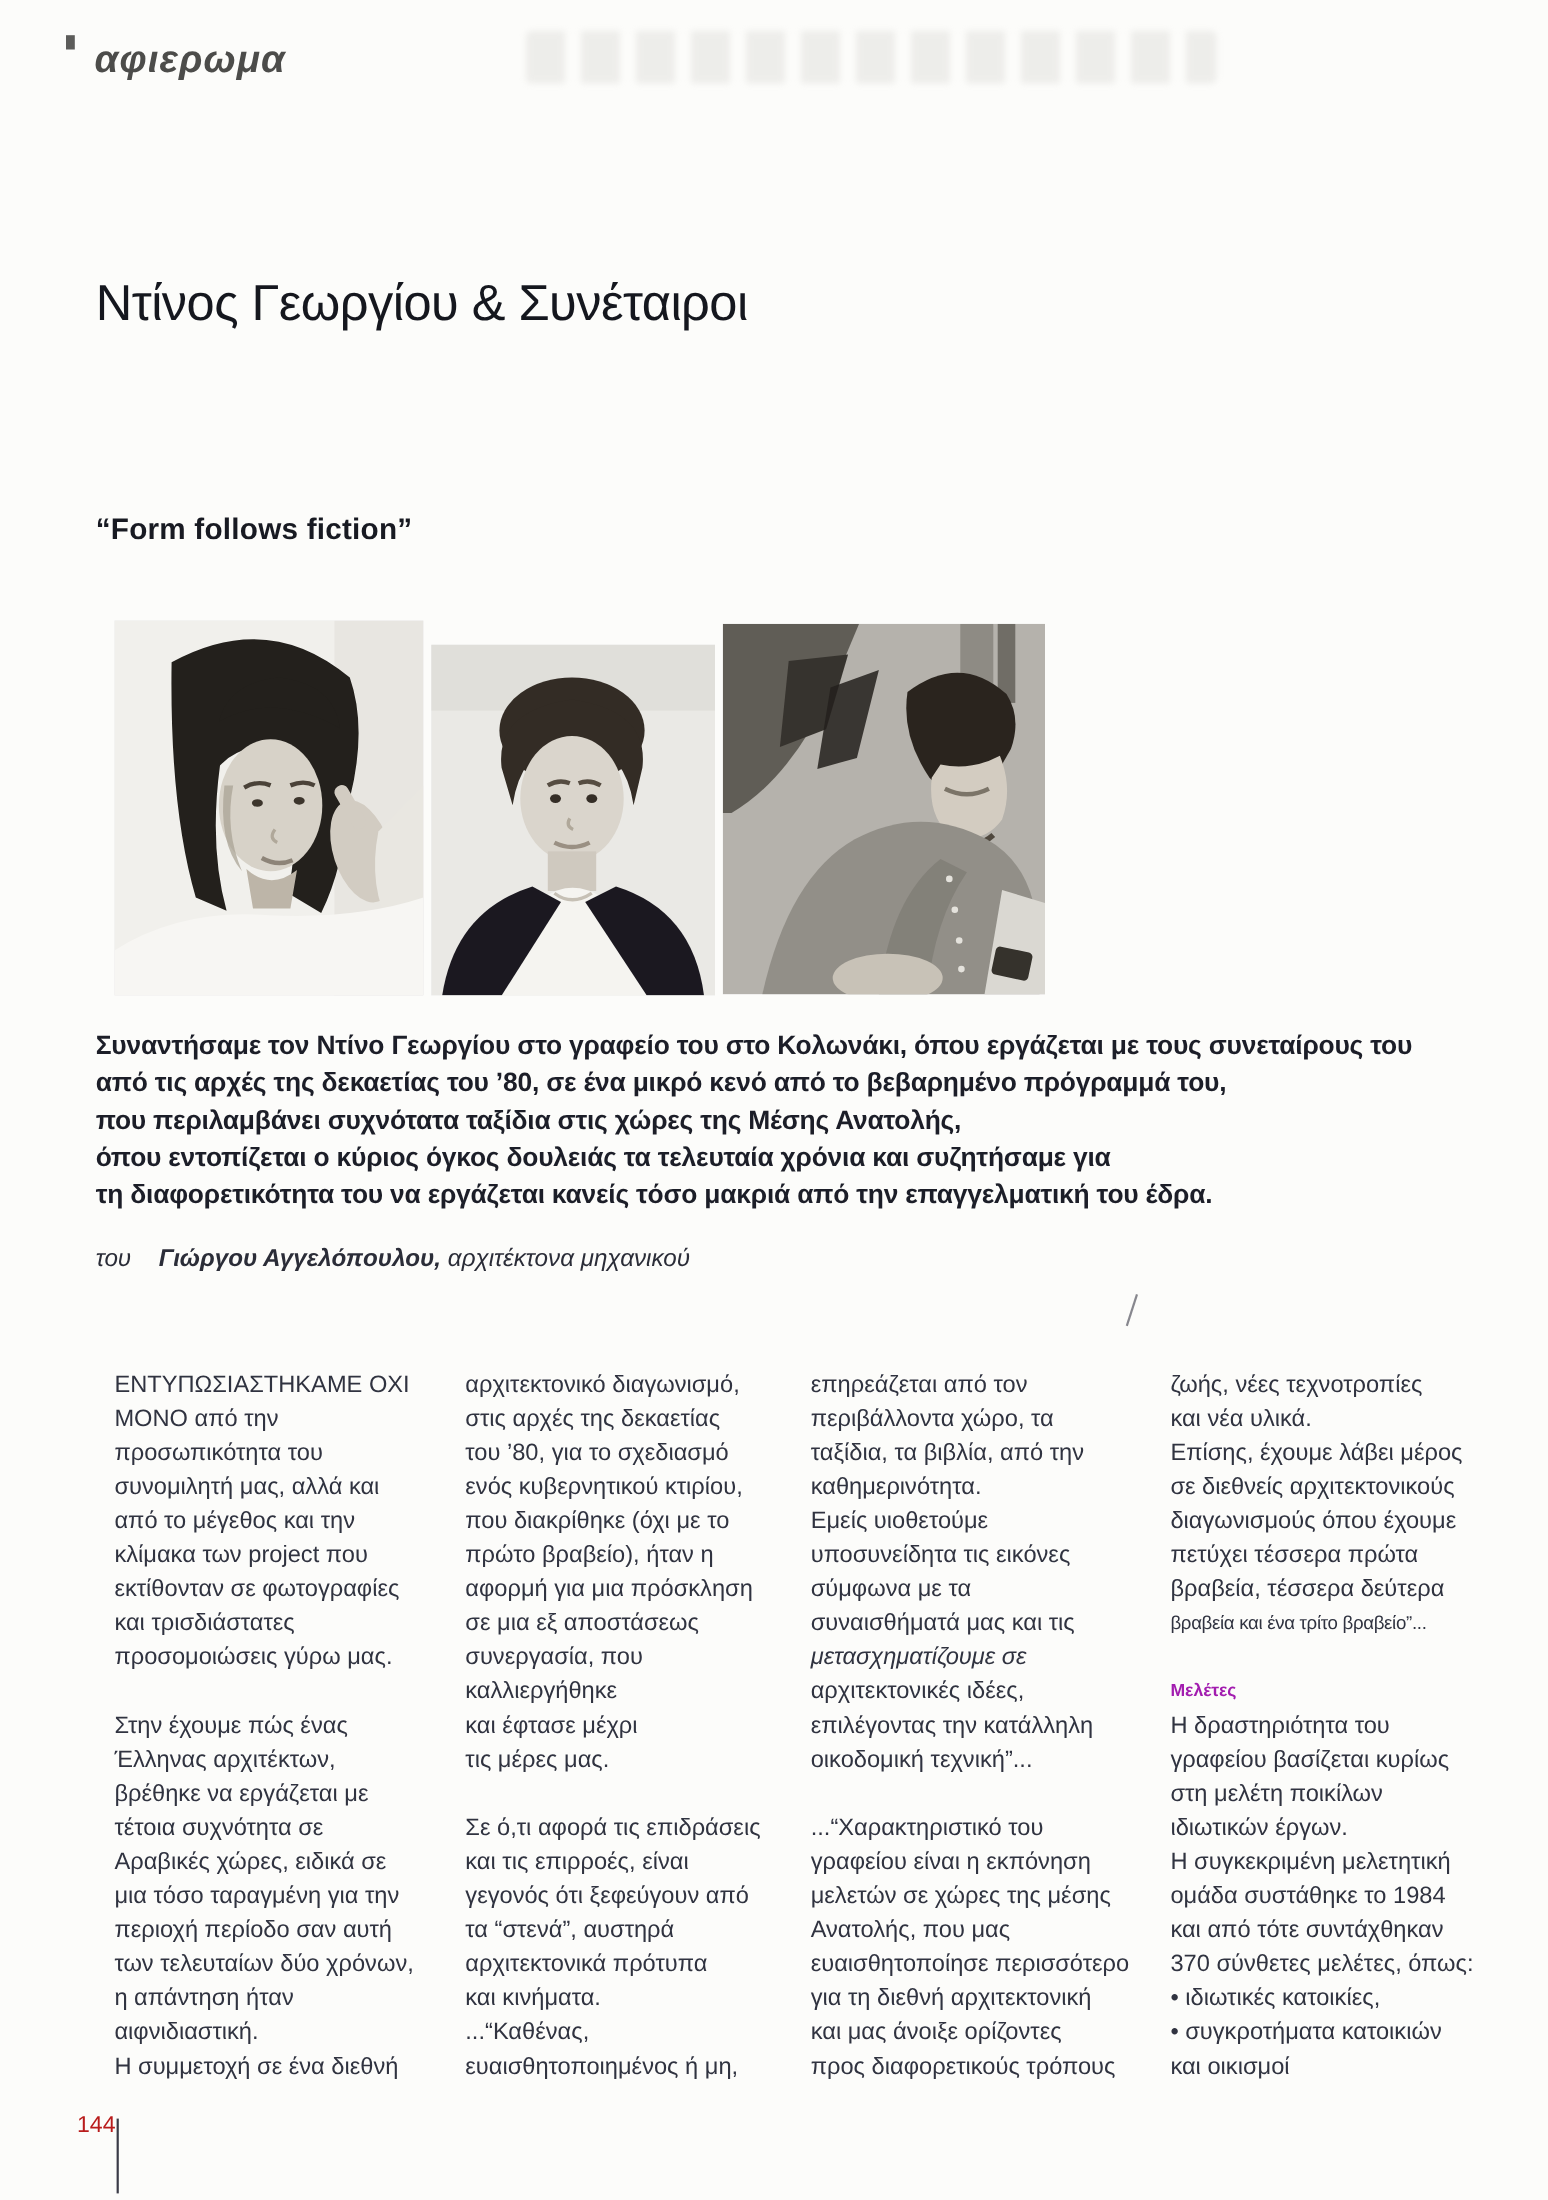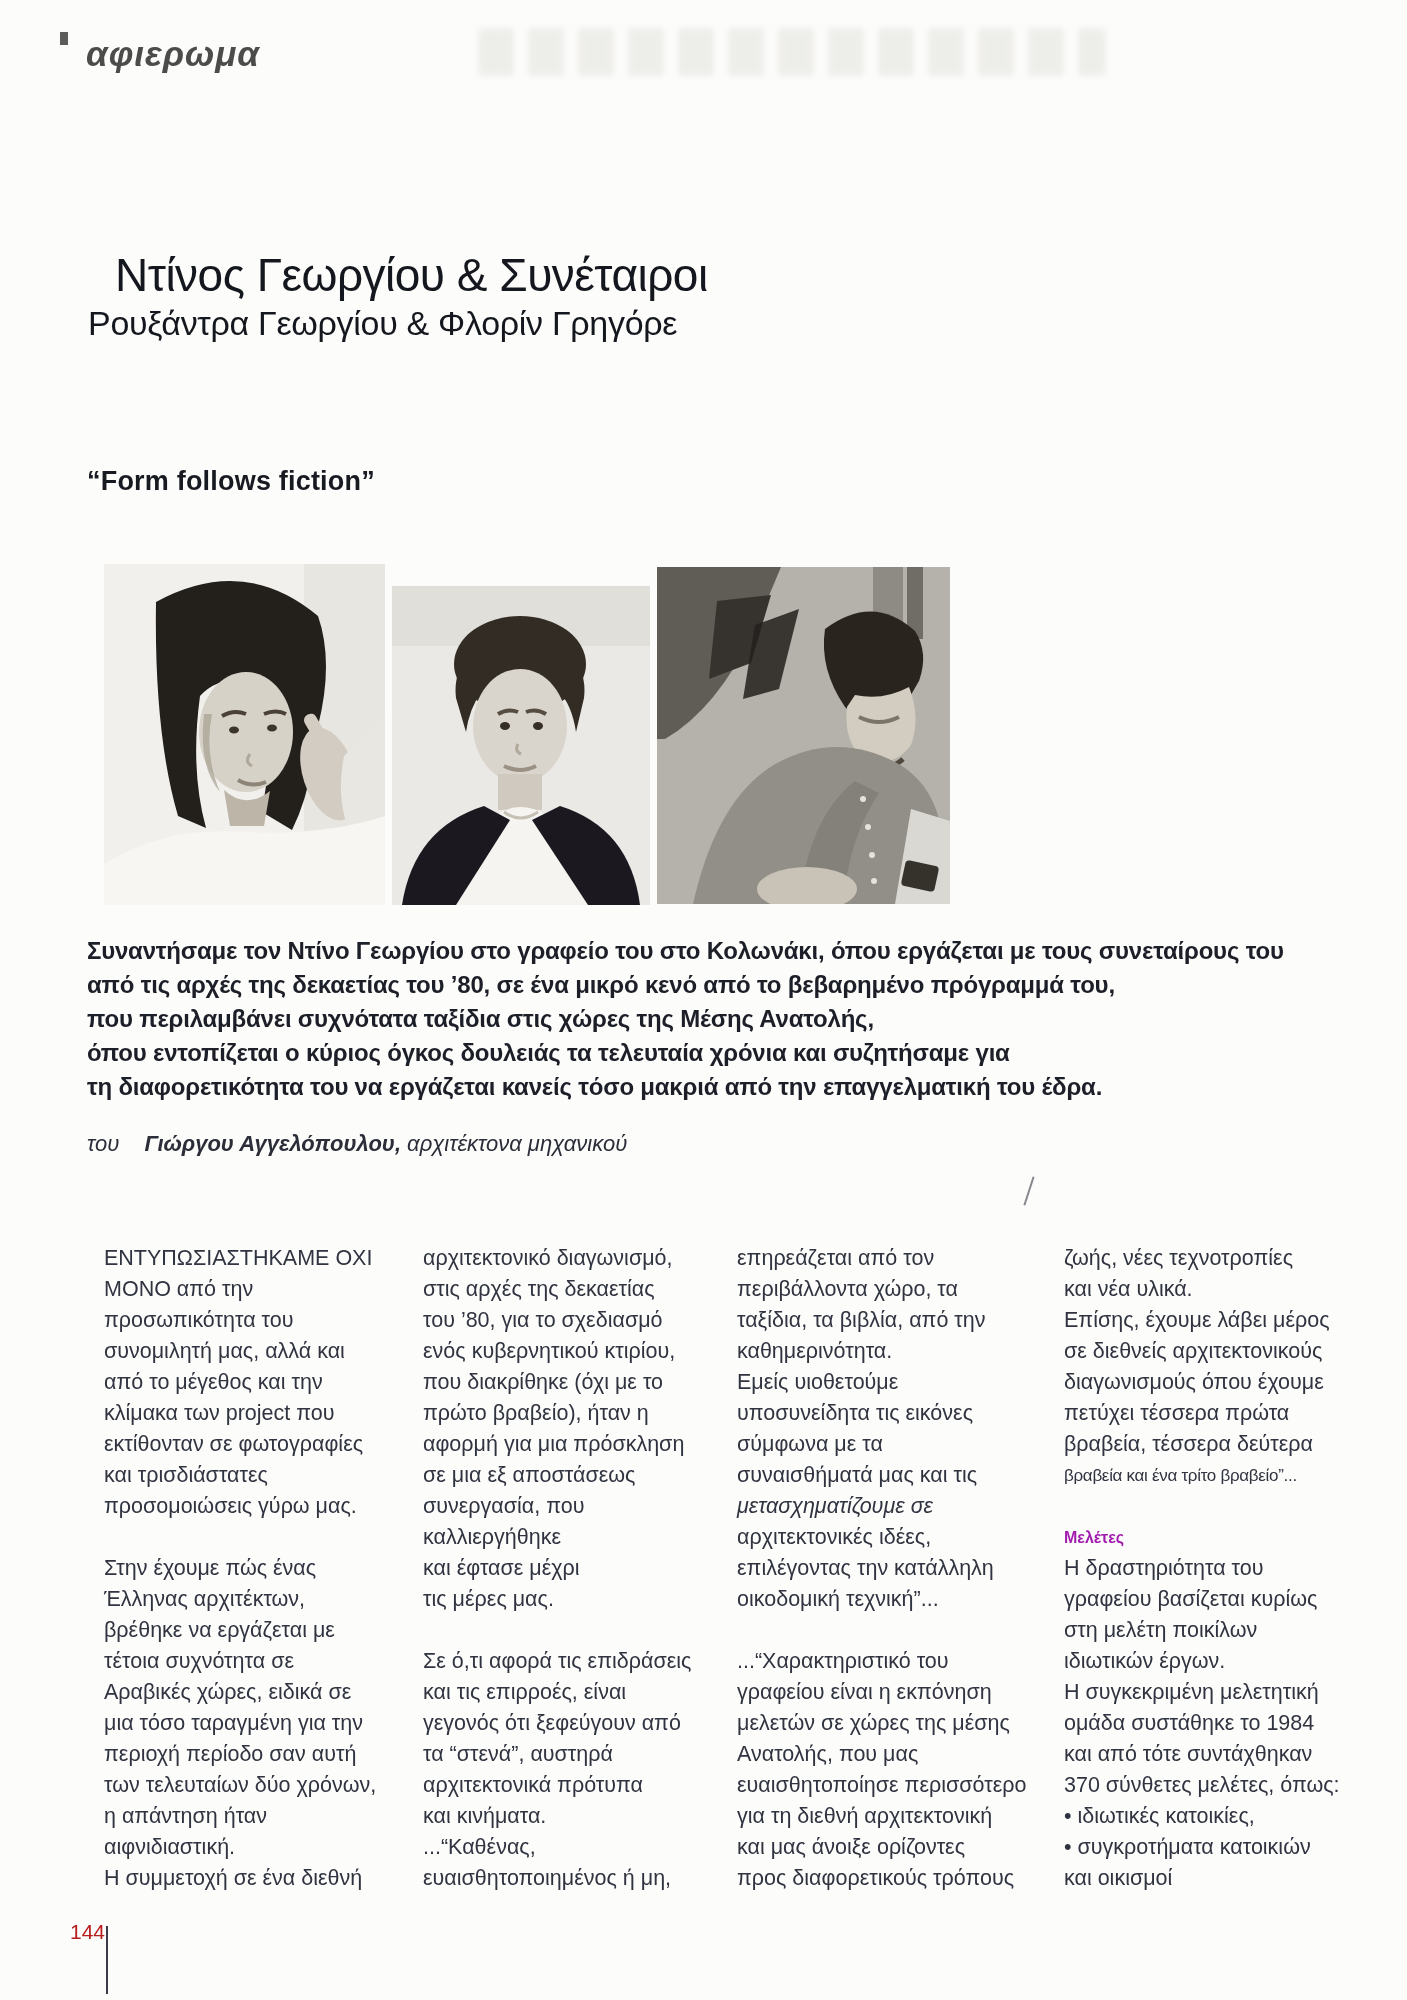--- a/index.html
+++ b/index.html
@@ -14,21 +14,21 @@
     left:86px;top:34px;font-size:35px;font-weight:700;color:#4c4c4a;
     letter-spacing:1px;
     font-style:italic;
   }
   .corner-mark{left:60px;top:32px;width:8px;height:13px;background:#3f3f3d;opacity:.85;}
   .ghost{
     left:478px;top:28px;width:628px;height:48px;border-radius:5px;
     background:repeating-linear-gradient(90deg,#d7d6d2 0 36px,rgba(0,0,0,0) 36px 50px);
     opacity:.38;filter:blur(3px);
   }
-  .title1{left:87px;top:248px;font-size:46px;font-weight:500;color:#15171e;letter-spacing:-0.5px;white-space:nowrap;margin-left:28px;}
+  .title1{left:87px;top:248px;font-size:46px;font-weight:500;color:#15171e;letter-spacing:-0.5px;white-space:nowrap;}
   .title2{left:88px;top:304px;font-size:34px;font-weight:500;color:#15171e;letter-spacing:-0.3px;white-space:nowrap;}
   .quote{left:87px;top:466px;font-size:27px;font-weight:700;color:#181a22;letter-spacing:0.2px;white-space:nowrap;}
   .photo{overflow:hidden;background:#eee;}
   .photo svg{display:block;width:100%;height:100%;}
   .intro{
     left:87px;top:934px;margin:0;font-size:24px;font-weight:700;color:#1c1e28;
     line-height:34px;white-space:pre;letter-spacing:-0.2px;
   }
   .byline{left:87px;top:1131px;margin:0;font-size:22px;font-style:italic;color:#2b2d38;white-space:nowrap;}
   .byline .b{font-weight:700;margin-left:19px;}
@@ -44,21 +44,20 @@
 </head>
 <body>
 
 <div class="page">
 
   <div class="abs corner-mark"></div>
   <div class="abs section-label">αφιερωμα</div>
   <div class="abs ghost"></div>
 
   <div class="abs title1">Ντίνος Γεωργίου &amp; Συνέταιροι</div>
-  <div class="abs title2">Ρουξάντρα Γεωργίου &amp; Φλορίν Γρηγόρε</div>
   <div class="abs quote">“Form follows fiction”</div>
 
   <div class="abs photo" style="left:104px;top:564px;width:281px;height:341px;">
     <svg viewBox="0 0 281 341">
       <rect width="281" height="341" fill="#f1f0ec"></rect>
       <rect x="200" y="0" width="81" height="341" fill="#e8e6e1"></rect>
       <path d="M52 38 Q140 -10 214 52 Q230 98 214 162 Q208 226 188 266 L158 248 Q170 182 162 118 Q118 108 96 132 Q86 206 102 264 L74 252 Q50 170 52 38Z" fill="#23201c"></path>
       <ellipse cx="142" cy="168" rx="47" ry="60" fill="#d7d2c8"></ellipse>
       <path d="M95 92 Q145 64 205 98 Q200 58 150 52 Q104 56 95 92Z" fill="#23201c"></path>
       <path d="M100 150 Q94 202 116 228 Q100 190 108 150Z" fill="#a79f92" opacity="0.7"></path>

